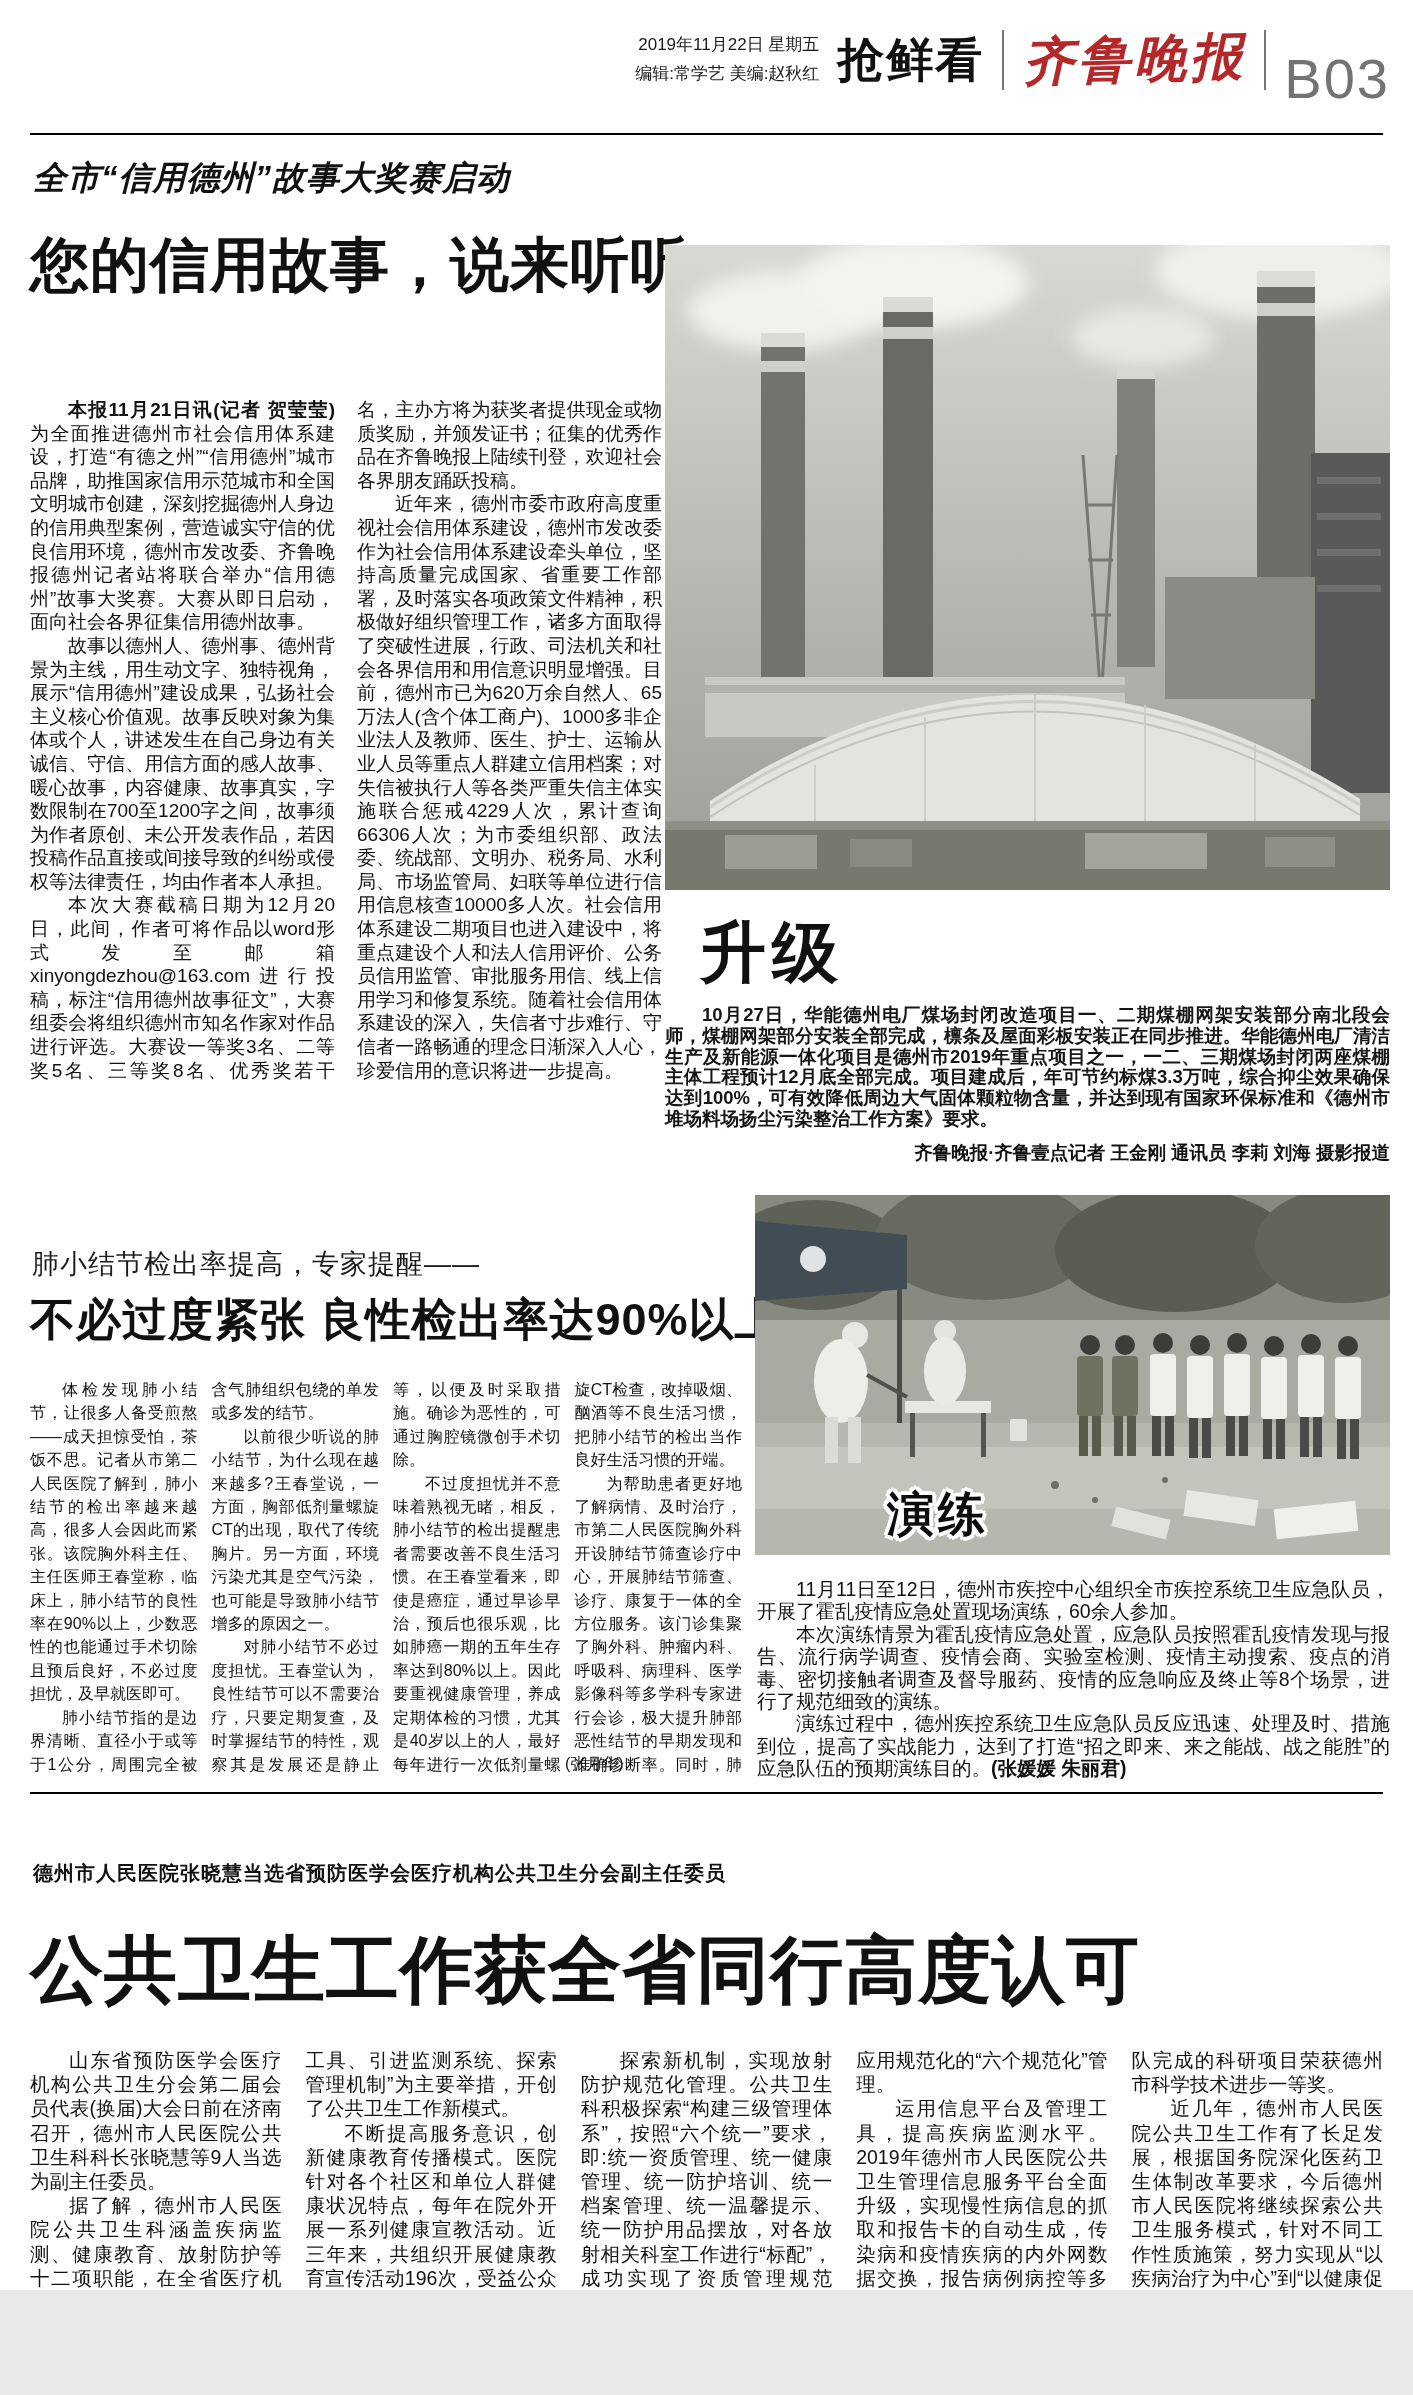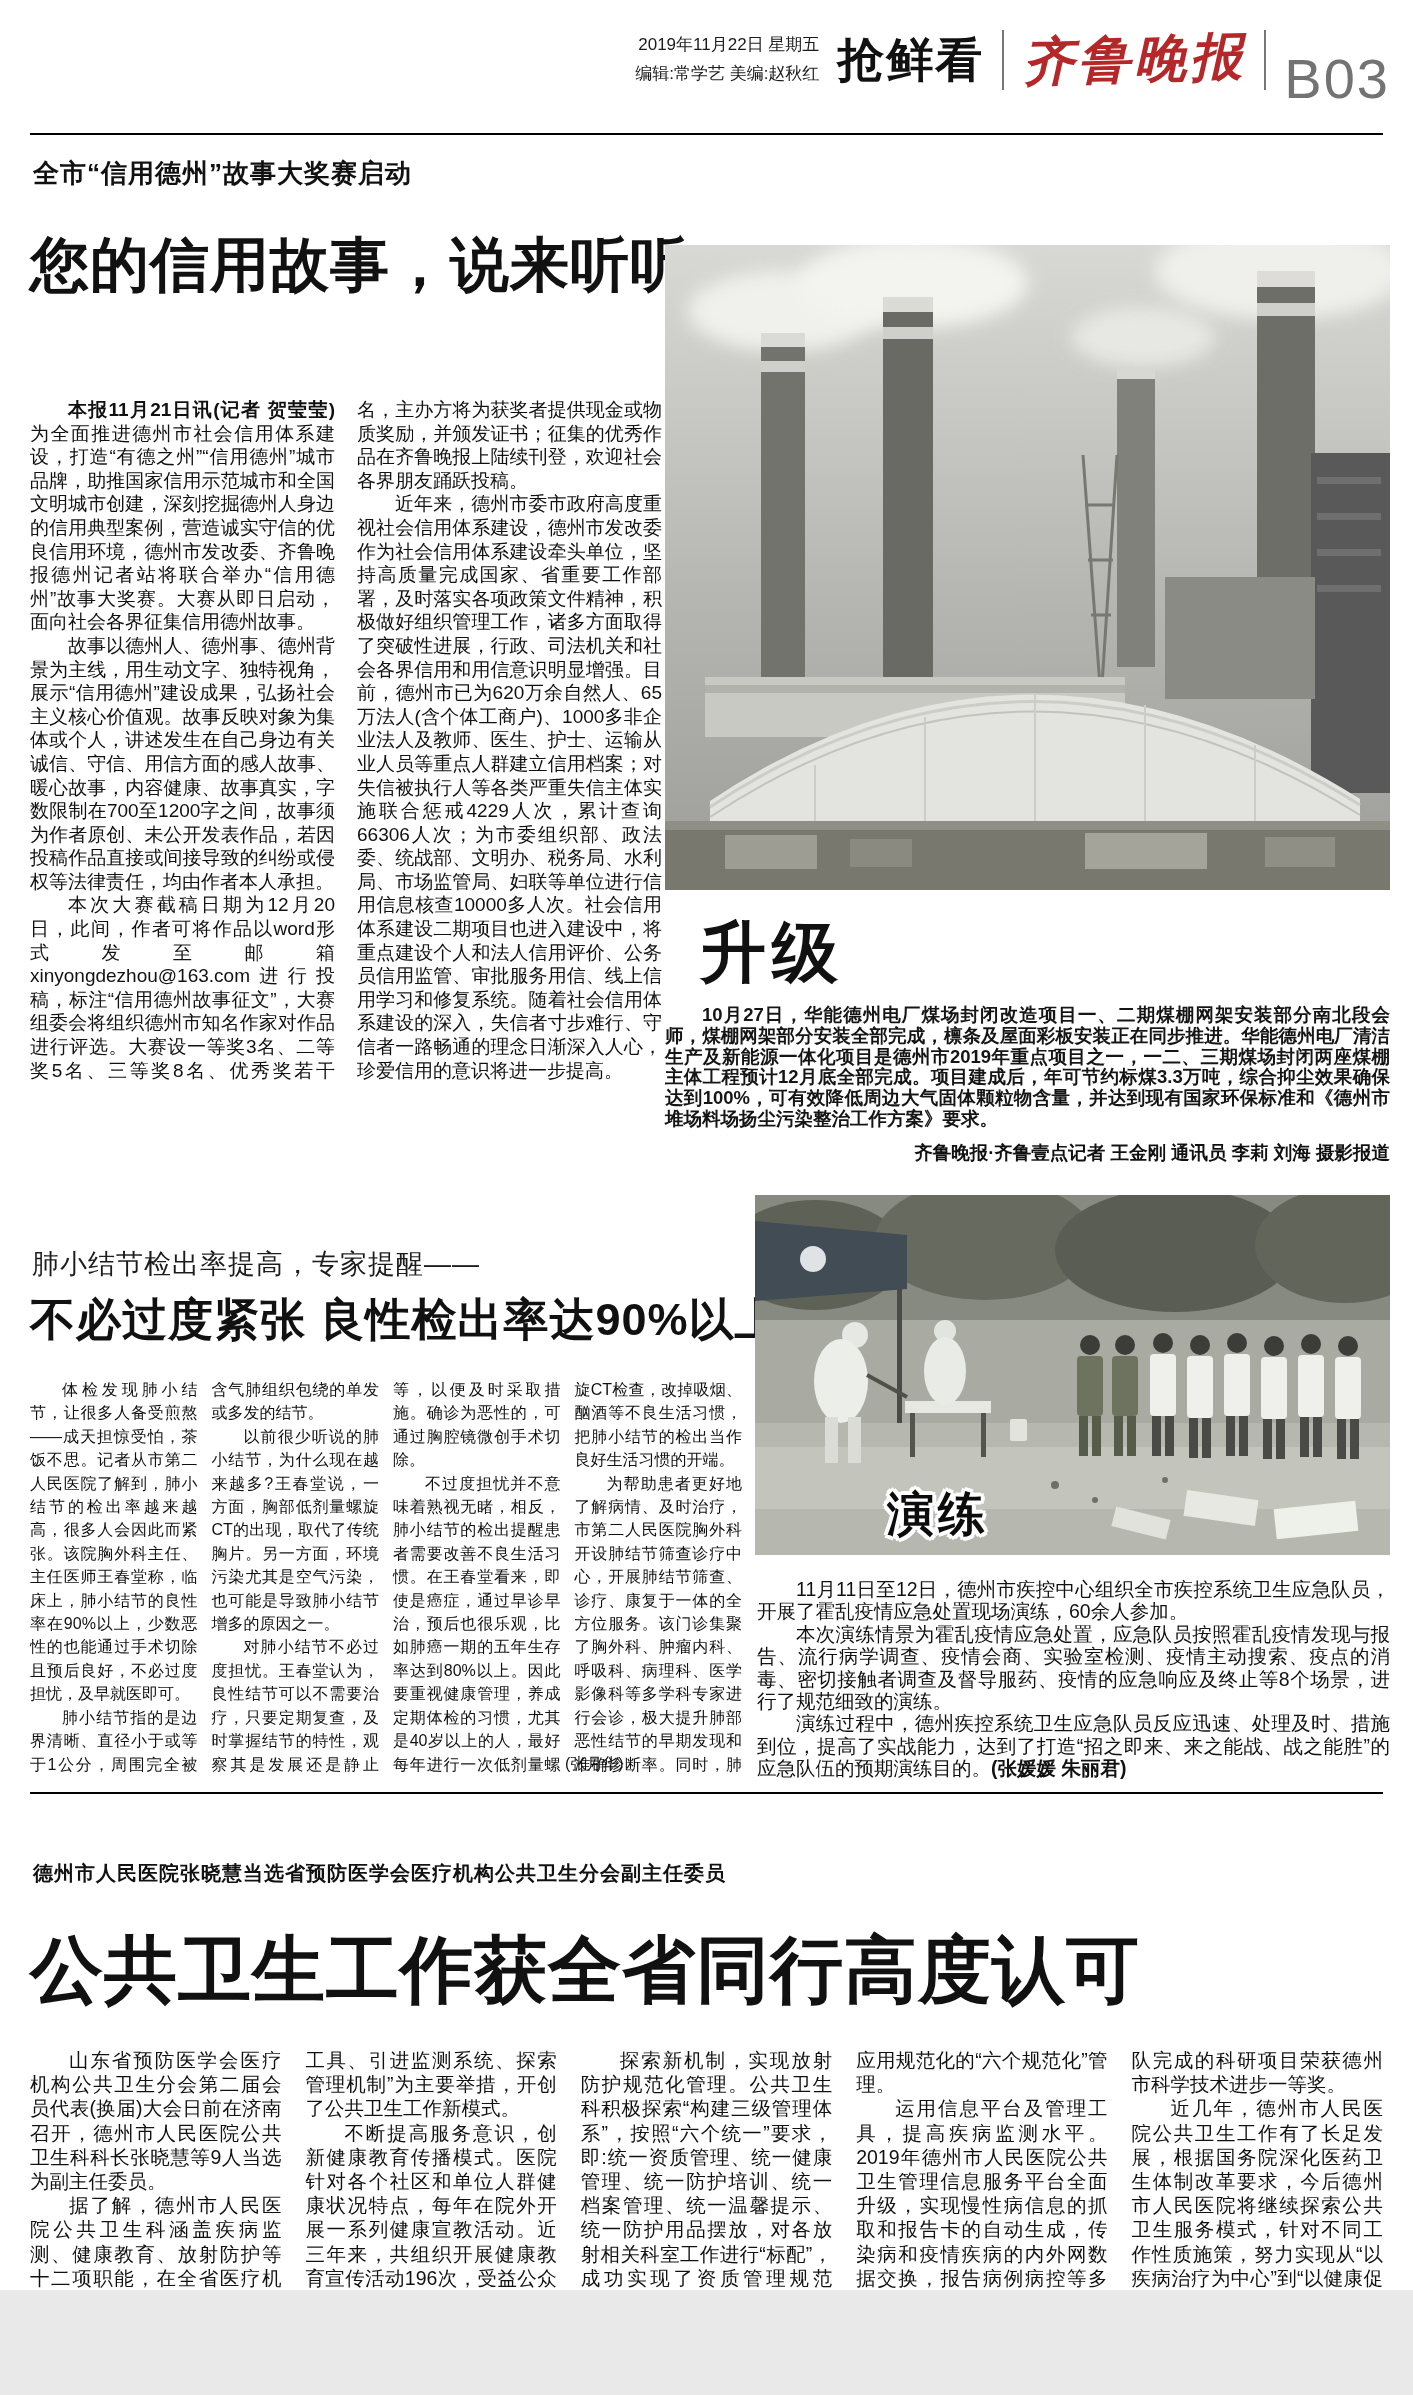--- a/index.html
+++ b/index.html
@@ -13,21 +13,21 @@
   .hdr{left:0; top:18px; width:1390px; height:84px; display:flex;
        justify-content:flex-end; align-items:center; gap:18px;}
   .hdr-meta{text-align:right; font-size:17px; line-height:1.7; color:#1a1a1a; white-space:nowrap;}
   .hdr-section{font-size:47px; font-weight:bold; letter-spacing:2px; white-space:nowrap;}
   .hdr-div{width:2px; height:60px; background:#777;}
   .hdr-logo{font-family:"DejaVu Serif","Liberation Serif",serif; font-style:italic; font-weight:bold;
             font-size:52px; letter-spacing:4px; transform:rotate(-1.5deg); white-space:nowrap;}
   .hdr-page{font-size:56px; font-weight:500; letter-spacing:2px; color:#737373; white-space:nowrap;margin-top:36px;}
   .rule{background:#000; height:2px;}
   
-  .a1-kicker{left:33px; top:156px; font-size:26px; font-weight:bold; letter-spacing:1px; white-space:nowrap;}
+  .a1-kicker{left:33px; top:156px; font-size:33px; font-weight:bold; letter-spacing:1px; white-space:nowrap;font-style:italic;}
   .a1-headline{left:30px; top:226px; font-size:59px; font-weight:bold; letter-spacing:1px; white-space:nowrap;}
   .a1-body{left:30px; top:398px; width:632px; height:760px; column-count:2; column-gap:22px;
            font-size:19px; line-height:23.6px; text-align:justify; overflow:hidden;}
   .a1-body p,.a2-body p,.cap2 p,.a3-body p{margin:0; text-indent:2em;}
   
   .photo1{left:665px; top:245px; width:725px; height:645px; overflow:hidden;}
   .photo1 svg{display:block; width:100%; height:100%;}
   .p1-title{left:700px; top:908px; font-size:66px; font-weight:bold; letter-spacing:6px;}
   .p1-cap{left:665px; top:1005px; width:725px; font-size:18.5px; font-weight:bold;
           line-height:20.8px; text-align:justify; text-indent:2em; color:#151515;}

